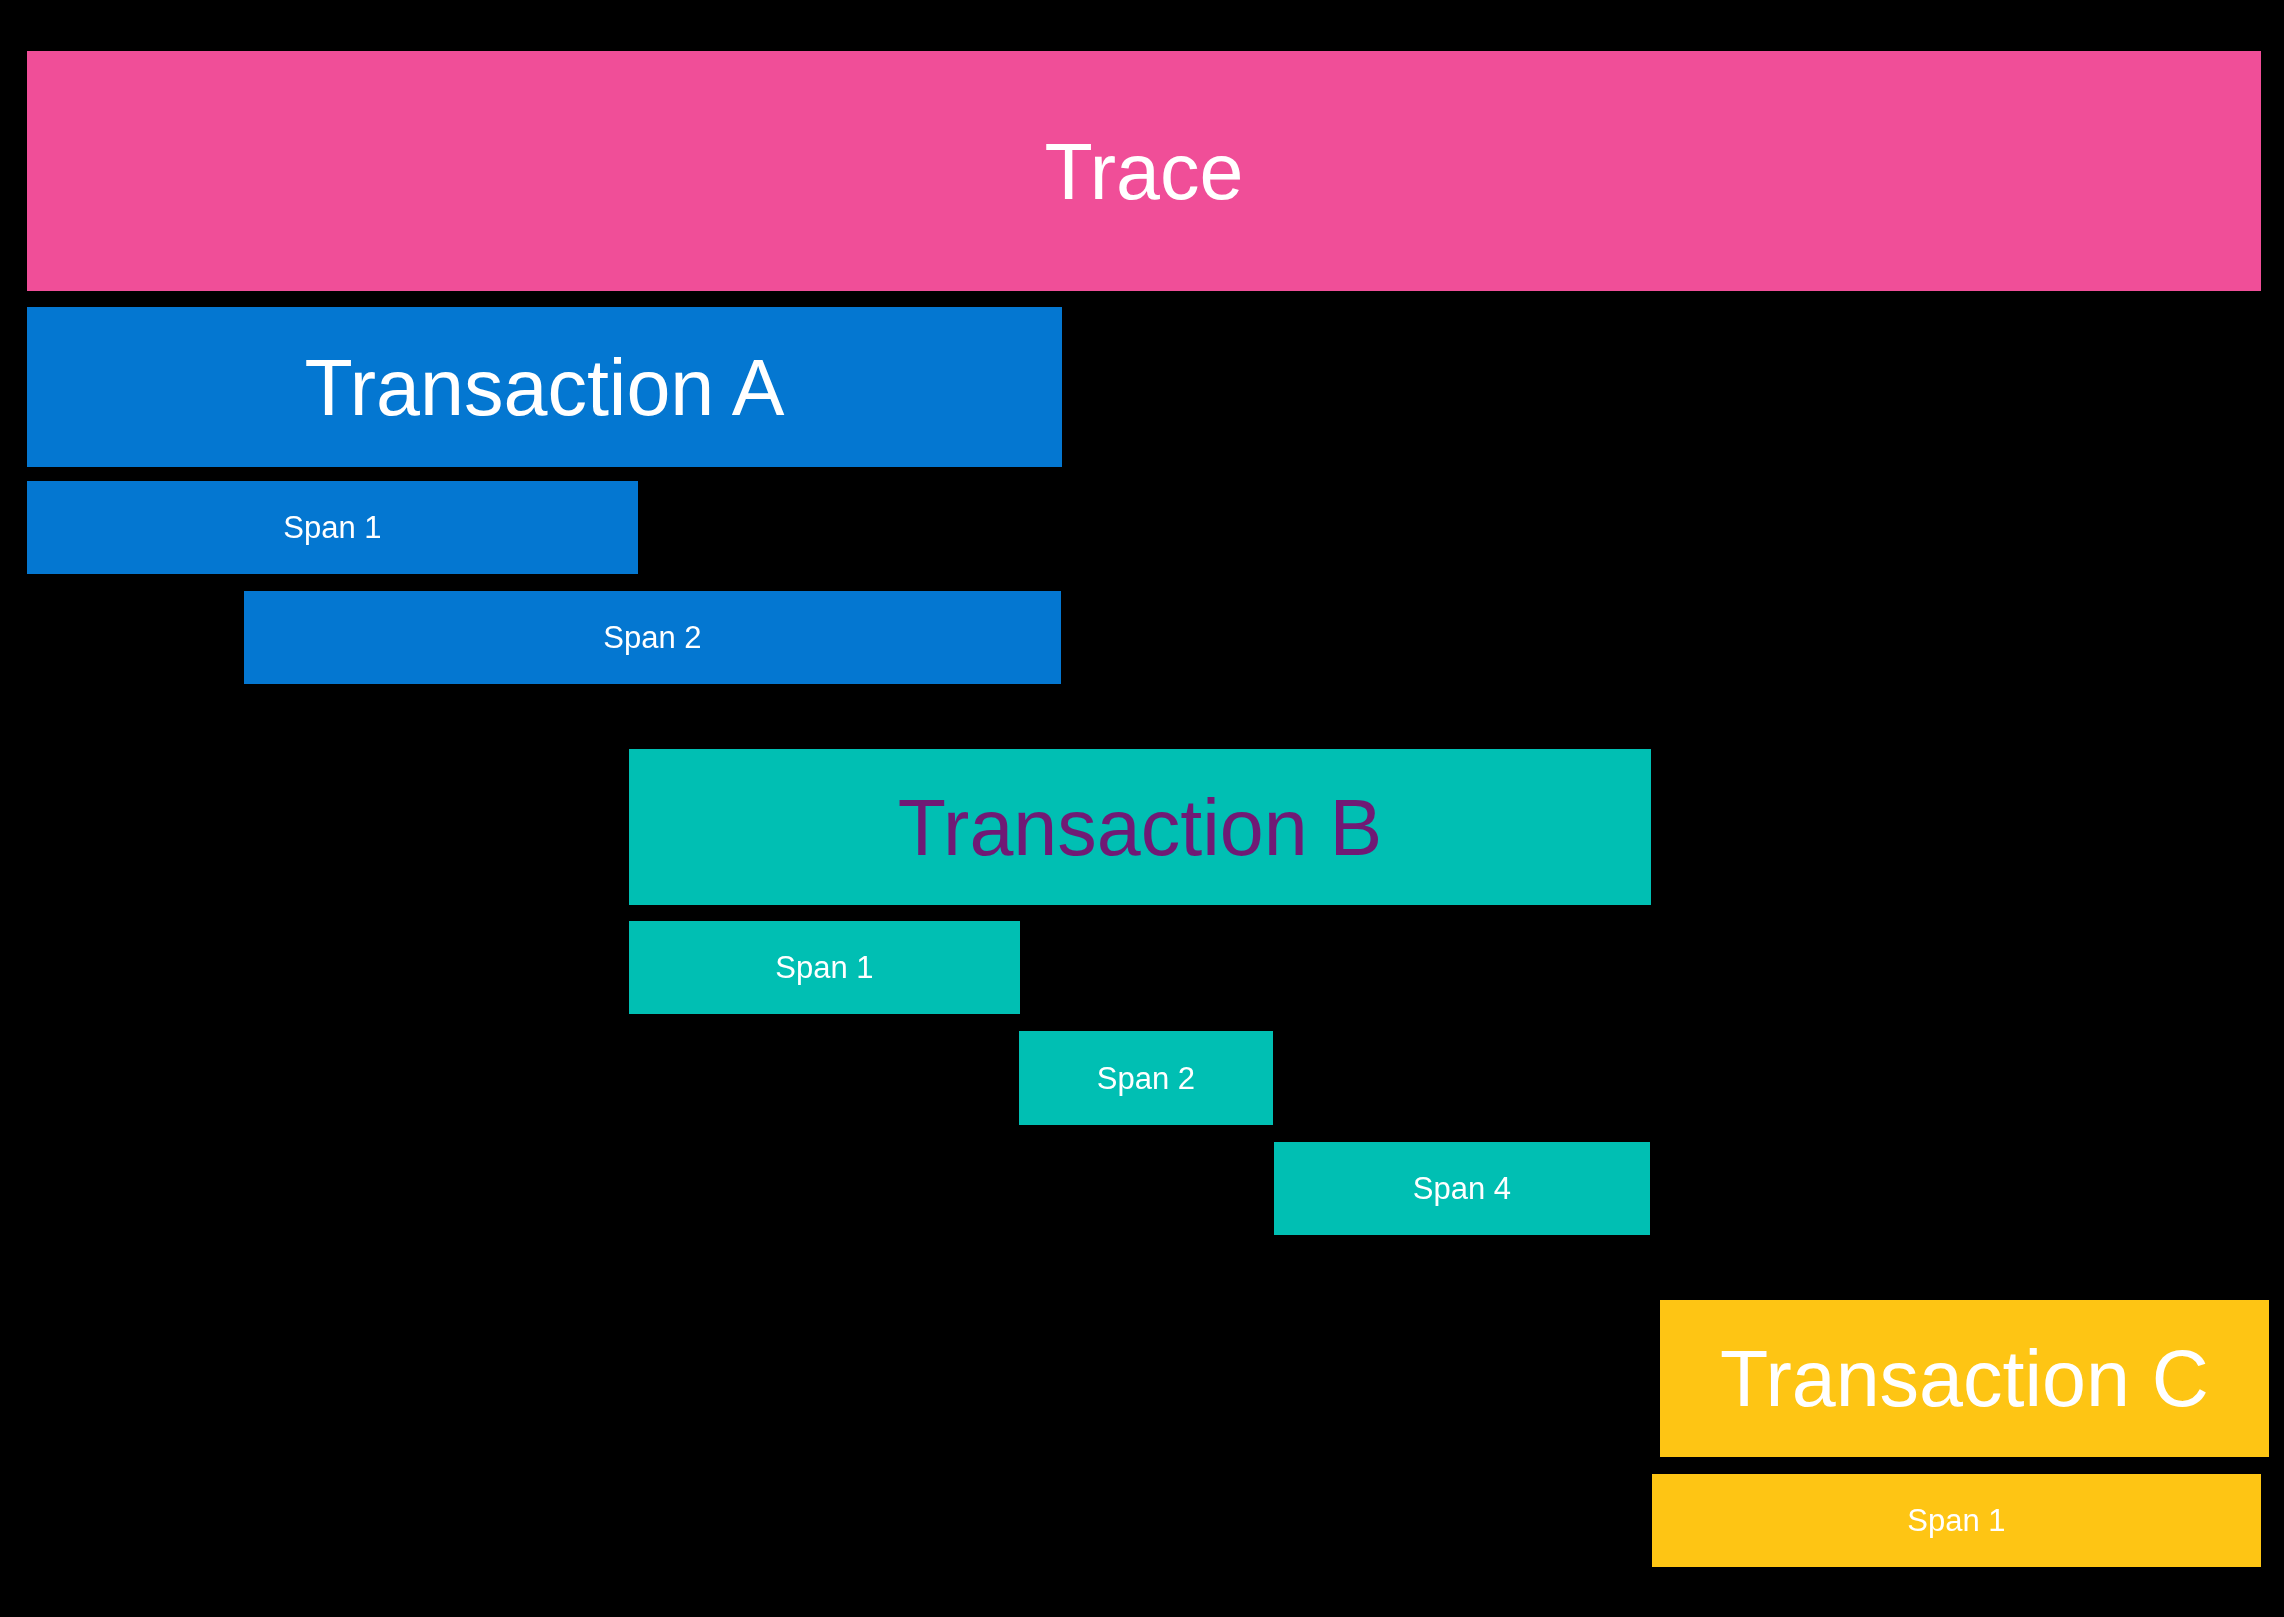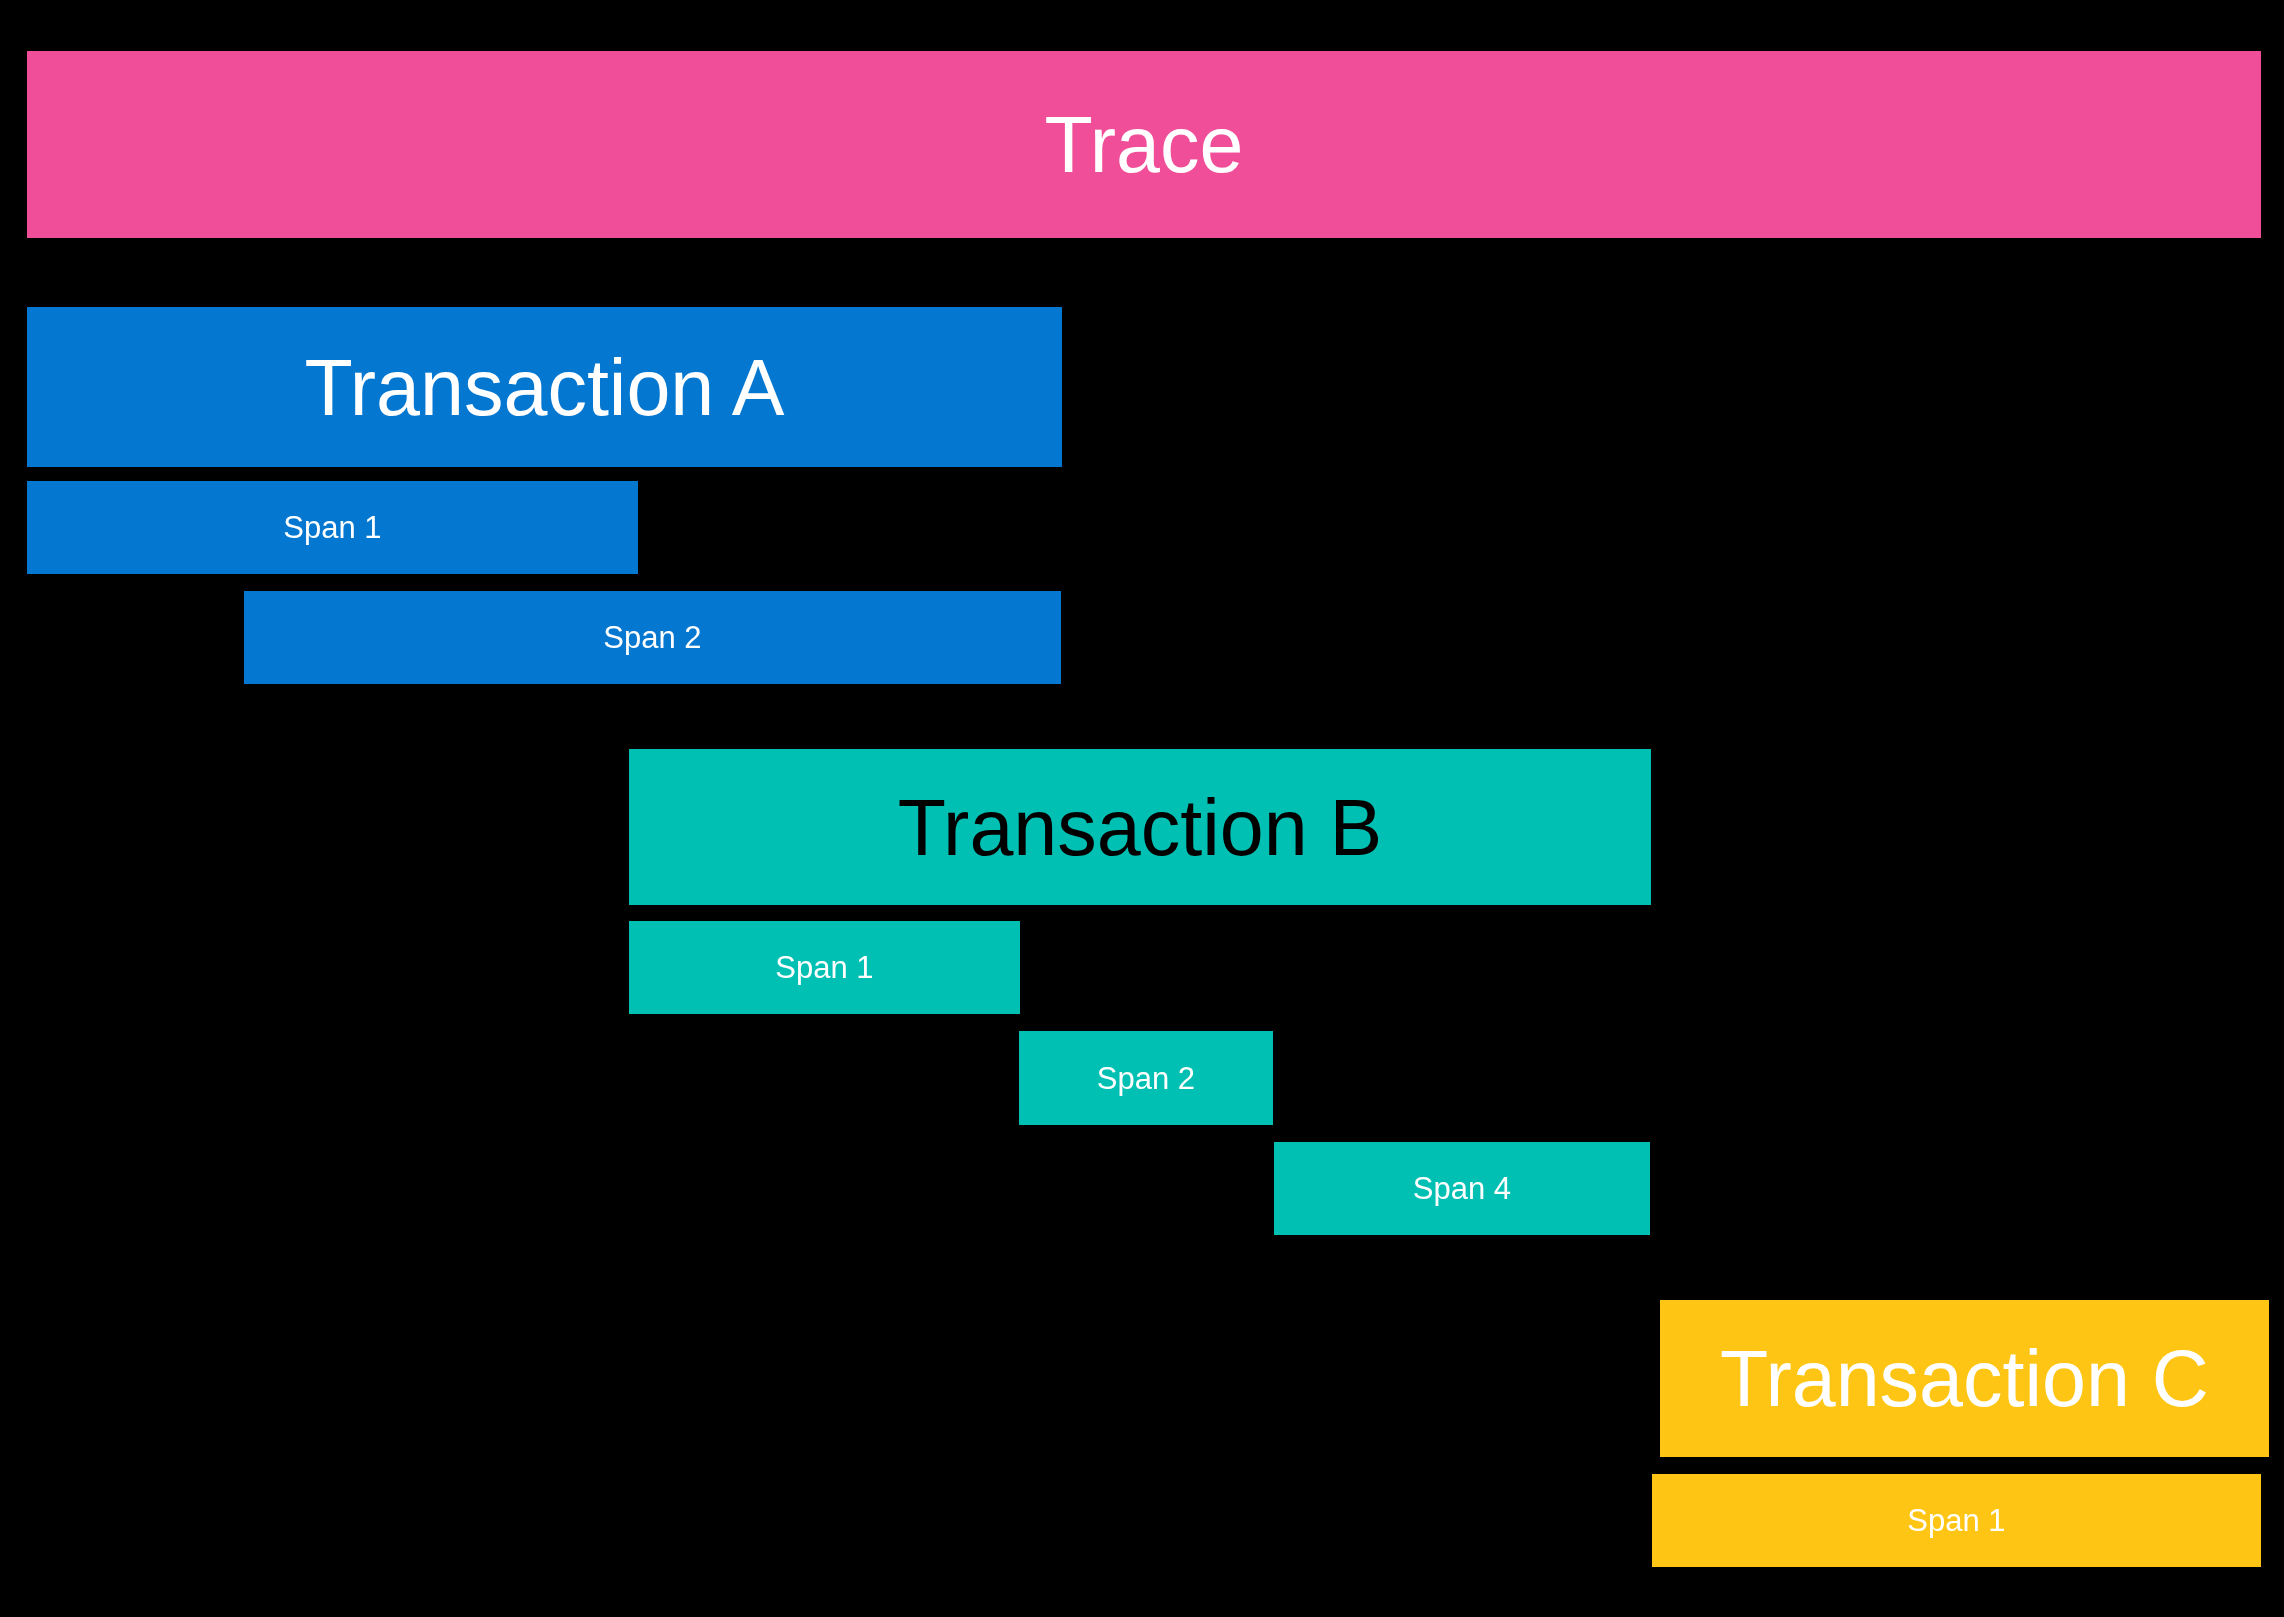--- a/index.html
+++ b/index.html
@@ -34,34 +34,34 @@
     font-size: 79px;
   }
   .kind-span .bar-label {
     font-size: 31px;
   }
 </style>
 </head>
 <body>
 
 <div id="stage" style="background: rgb(0, 0, 0);">
-    <div class="bar kind-trace" style="left: 27px; top: 51px; width: 2234px; height: 187px; background: rgb(240, 78, 152);">
+    <div class="bar kind-trace" style="left: 27px; top: 51px; width: 2234px; height: 240px; background: rgb(240, 78, 152);">
       <span class="bar-label" style="color: rgb(255, 255, 255);">Trace</span>
     </div>
     <div class="bar kind-transaction" style="left: 27px; top: 307px; width: 1035px; height: 160px; background: rgb(4, 119, 209);">
       <span class="bar-label" style="color: rgb(255, 255, 255);">Transaction A</span>
     </div>
     <div class="bar kind-span" style="left: 27px; top: 481px; width: 611px; height: 93px; background: rgb(4, 119, 209);">
       <span class="bar-label" style="color: rgb(255, 255, 255);">Span 1</span>
     </div>
     <div class="bar kind-span" style="left: 244px; top: 591px; width: 817px; height: 93px; background: rgb(4, 119, 209);">
       <span class="bar-label" style="color: rgb(255, 255, 255);">Span 2</span>
     </div>
     <div class="bar kind-transaction" style="left: 629px; top: 749px; width: 1022px; height: 156px; background: rgb(0, 191, 179);">
-      <span class="bar-label" style="color: #000000;">Transaction B</span>
+      <span class="bar-label" style="color: #701a75;">Transaction B</span>
     </div>
     <div class="bar kind-span" style="left: 629px; top: 921px; width: 391px; height: 93px; background: rgb(0, 191, 179);">
       <span class="bar-label" style="color: rgb(255, 255, 255);">Span 1</span>
     </div>
     <div class="bar kind-span" style="left: 1019px; top: 1031px; width: 254px; height: 94px; background: rgb(0, 191, 179);">
       <span class="bar-label" style="color: rgb(255, 255, 255);">Span 2</span>
     </div>
     <div class="bar kind-span" style="left: 1274px; top: 1142px; width: 376px; height: 93px; background: rgb(0, 191, 179);">
       <span class="bar-label" style="color: rgb(255, 255, 255);">Span 4</span>
     </div>

